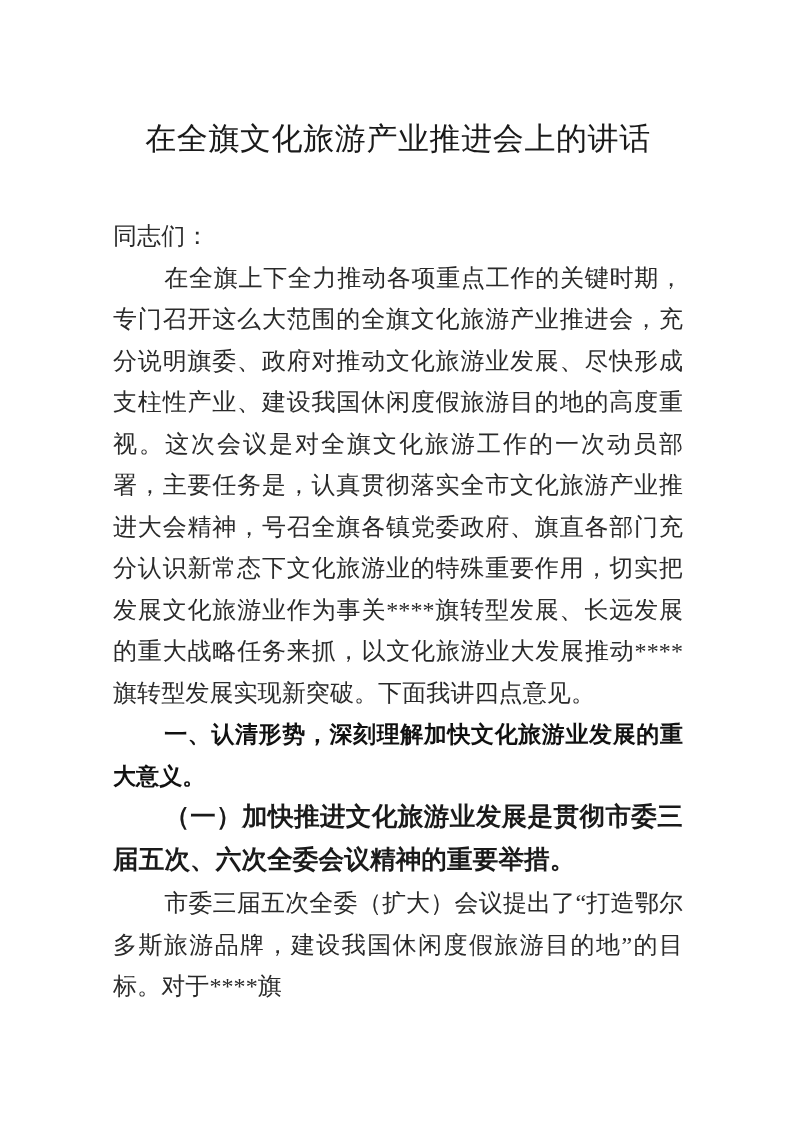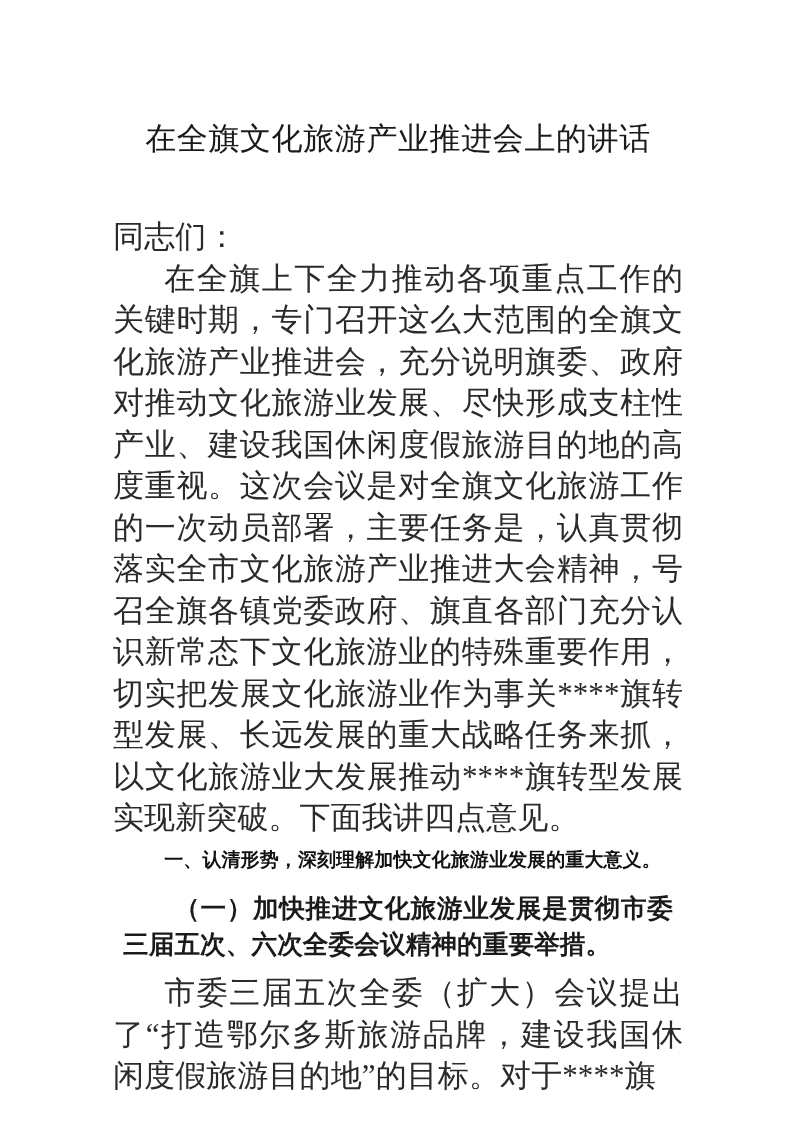--- a/index.html
+++ b/index.html
@@ -34,63 +34,63 @@
     text-align: center;
     margin: 0;
     padding-top: 118px;
     letter-spacing: 0.6px;
     white-space: nowrap;
   }
 
   
   .para {
     font-family: "Liberation Serif", "DejaVu Serif", serif;
-    font-size: 31px;
+    font-size: 24px;
     line-height: 41.5px;
     color: #2a2a2a;
     text-align: justify;
     text-align-last: left;
     text-justify: inter-character;
     margin: 0;
     letter-spacing: 0.1px;
     word-break: break-all;
   }
 
   .para.indent { text-indent: 51.2px; }
 
   .salutation { margin-top: 56px; }
 
   
   .h1-heading {
     font-family: "Liberation Sans", "DejaVu Sans", sans-serif;
-    font-size: 19px;
+    font-size: 23px;
     line-height: 41.5px;
     font-weight: bold;
     color: #111111;
     text-align: justify;
     text-align-last: left;
     text-justify: inter-character;
     text-indent: 51.2px;
     margin: 0;
     word-break: break-all;
     letter-spacing: 0.1px;
   }
 
   
   .h2-heading {
-    font-family: Liberation Sans, sans-serif;
+    font-family: Liberation Mono, monospace;
     font-size: 25.6px;
-    line-height: 36px;
+    line-height: 43px;
     font-weight: bold;
     color: #1a1a1a;
     text-align: justify;
     text-align-last: left;
     text-justify: inter-character;
     text-indent: 51.2px;
-    margin: 10px;
+    margin: 0;
     word-break: break-all;
     letter-spacing: 0.1px;
   }
 </style>
 </head>
 <body>
 
 <div id="page">
 
   <div id="doc">

